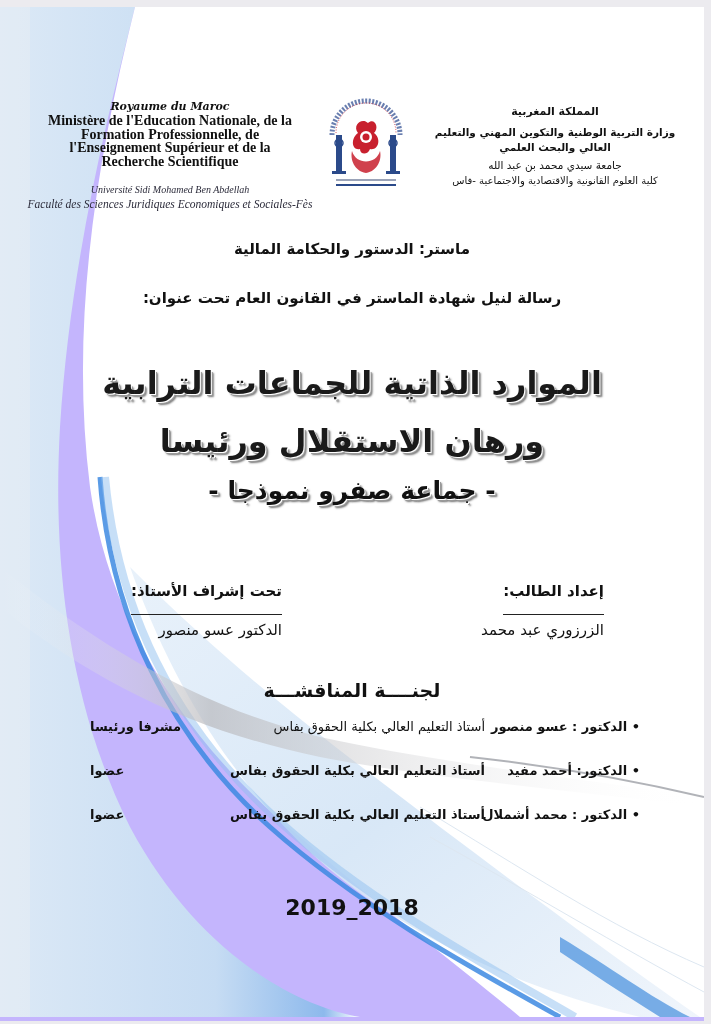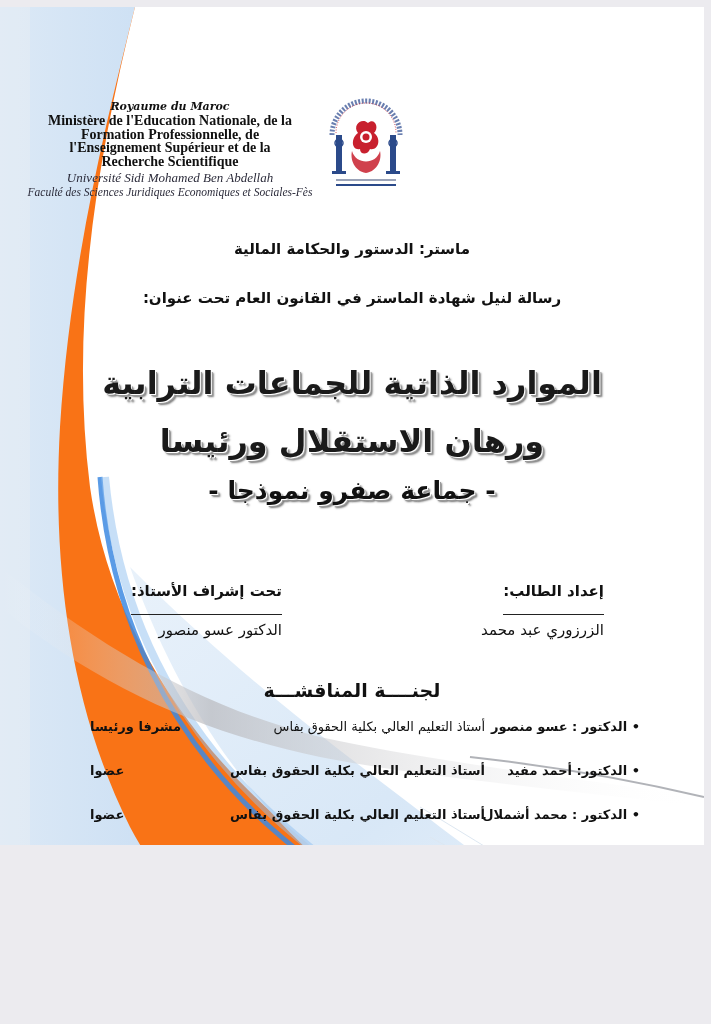--- a/index.html
+++ b/index.html
@@ -3,43 +3,43 @@
   <meta charset="utf-8">
   <style>
     html, body { margin: 0; padding: 0; }
     body {
       width: 711px; height: 1024px; overflow: hidden;
       background: #ecebef;
       position: relative;
       font-family: "DejaVu Sans", sans-serif;
     }
     .page {
-      position: absolute; left: 0; top: 7px; width: 704px; height: 838px;
-      background: #f97316; overflow: hidden;
+      position: absolute; left: 0; top: 7px; width: 704px; height: 1014px;
+      background: #c4b5fd; overflow: hidden;
     }
     .bg { position: absolute; left: 0; top: 0; width: 704px; height: 1010px; }
 
     
     .hdr-fr {
       position: absolute; left: 40px; top: 93px; width: 260px;
       text-align: center; color: #111;
     }
     .hdr-fr .royaume {
       font-family: "DejaVu Serif", serif; font-style: italic; font-weight: bold;
       font-size: 11px; line-height: 14px;
     }
     .hdr-fr .ministere {
       font-family: Liberation Serif, serif; font-weight: bold;
       font-size: 14px; line-height: 13.5px;
     }
     .hdr-fr .univ, .hdr-fr .fac {
       font-family: "Liberation Serif", serif; font-style: italic;
       color: #2b2b3a; line-height: 15px;
     }
-    .hdr-fr .univ { font-size: 13px; margin-top: 2px; }
+    .hdr-fr .univ { font-size: 10px; margin-top: 14px; }
     .hdr-fr .fac { font-size: 11.5px; white-space: nowrap; margin-left: -15px; width: 290px; }
 
     
     .hdr-ar {
       position: absolute; left: 425px; top: 96px; width: 260px;
       text-align: center; direction: rtl; color: #111;
     }
     .hdr-ar .kingdom { font-weight: bold; font-size: 11px; line-height: 18px; margin-bottom: 4px; }
     .hdr-ar .ministry { font-weight: bold; font-size: 10.5px; line-height: 15px; }
     .hdr-ar .univ { font-size: 10.5px; line-height: 16px; margin-top: 2px; }
@@ -164,20 +164,26 @@
     <rect x="10" y="76" width="14" height="3" fill="#2b4a8a"></rect>
     <rect x="64" y="76" width="14" height="3" fill="#2b4a8a"></rect>
     <path d="M36,38 C30,30 40,22 46,28 C52,22 58,32 52,38 C60,44 56,56 48,54 C46,60 38,60 38,54 C30,56 28,44 36,38 Z" fill="#c8202e"></path>
     <path d="M30,56 C34,70 54,70 58,56 C60,64 56,76 44,78 C32,76 28,64 30,56 Z" fill="#c8202e" opacity="0.85"></path>
     <circle cx="44" cy="42" r="6" fill="#ffffff"></circle>
     <circle cx="44" cy="42" r="3.5" fill="#c8202e"></circle>
     <rect x="14" y="84" width="60" height="2" fill="#9aa3b8"></rect>
     <rect x="14" y="89" width="60" height="2" fill="#2b4a8a"></rect>
   </svg>
 
+  <div class="hdr-ar">
+    <div class="kingdom">المملكة المغربية</div>
+    <div class="ministry">وزارة التربية الوطنية والتكوين المهني والتعليم العالي والبحث العلمي</div>
+    <div class="univ">جامعة سيدي محمد بن عبد الله</div>
+    <div class="fac">كلية العلوم القانونية والاقتصادية والاجتماعية -فاس</div>
+  </div>
 
   <div class="center-line thesis">رسالة لنيل شهادة الماستر في القانون العام تحت عنوان:</div>
   <div class="center-line master">ماستر: الدستور والحكامة المالية</div>
 
   <div class="center-line title title1">الموارد الذاتية للجماعات الترابية</div>
   <div class="center-line title title2">ورهان الاستقلال ورئيسا</div>
   <div class="center-line subtitle">- جماعة صفرو نموذجا -</div>
 
   <div class="block student">
     <div><span class="lbl">إعداد الطالب:</span></div>

